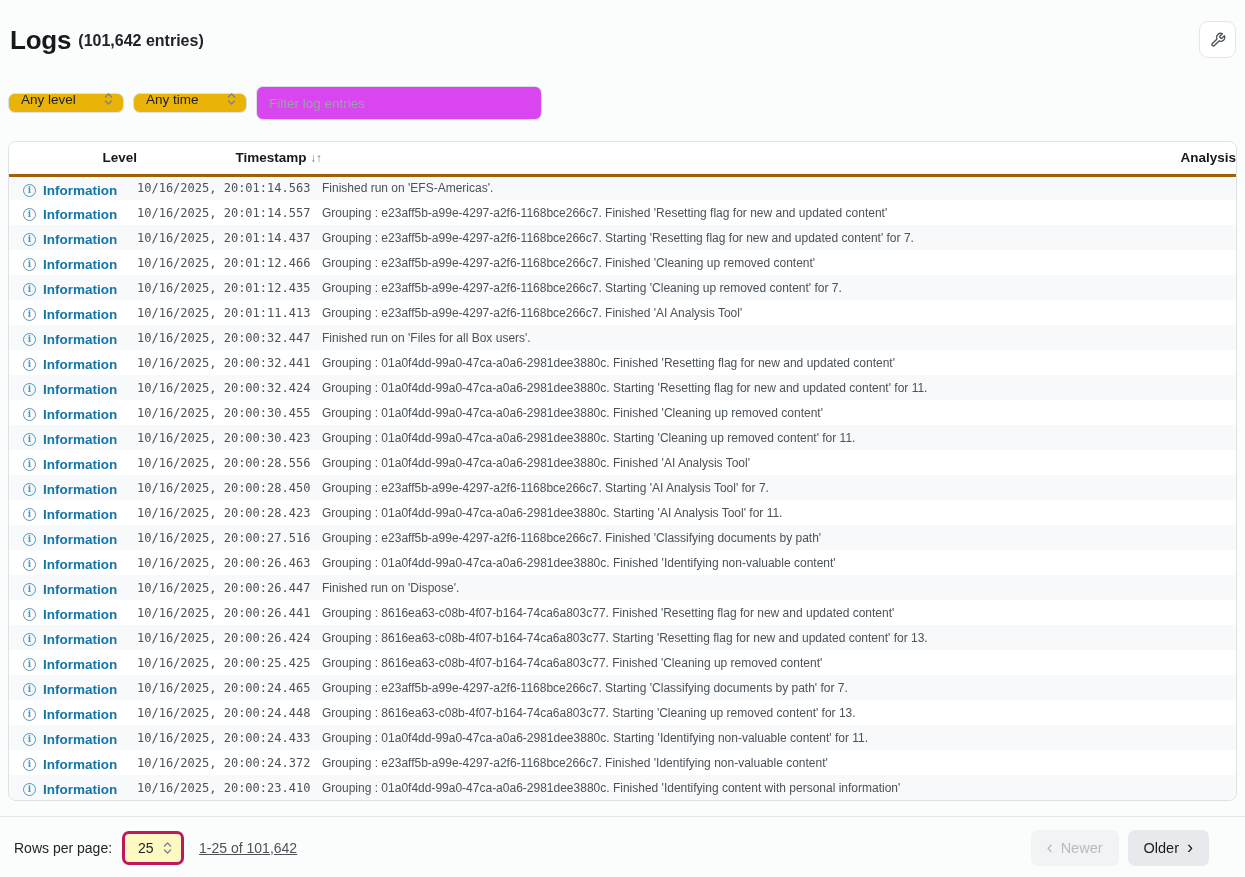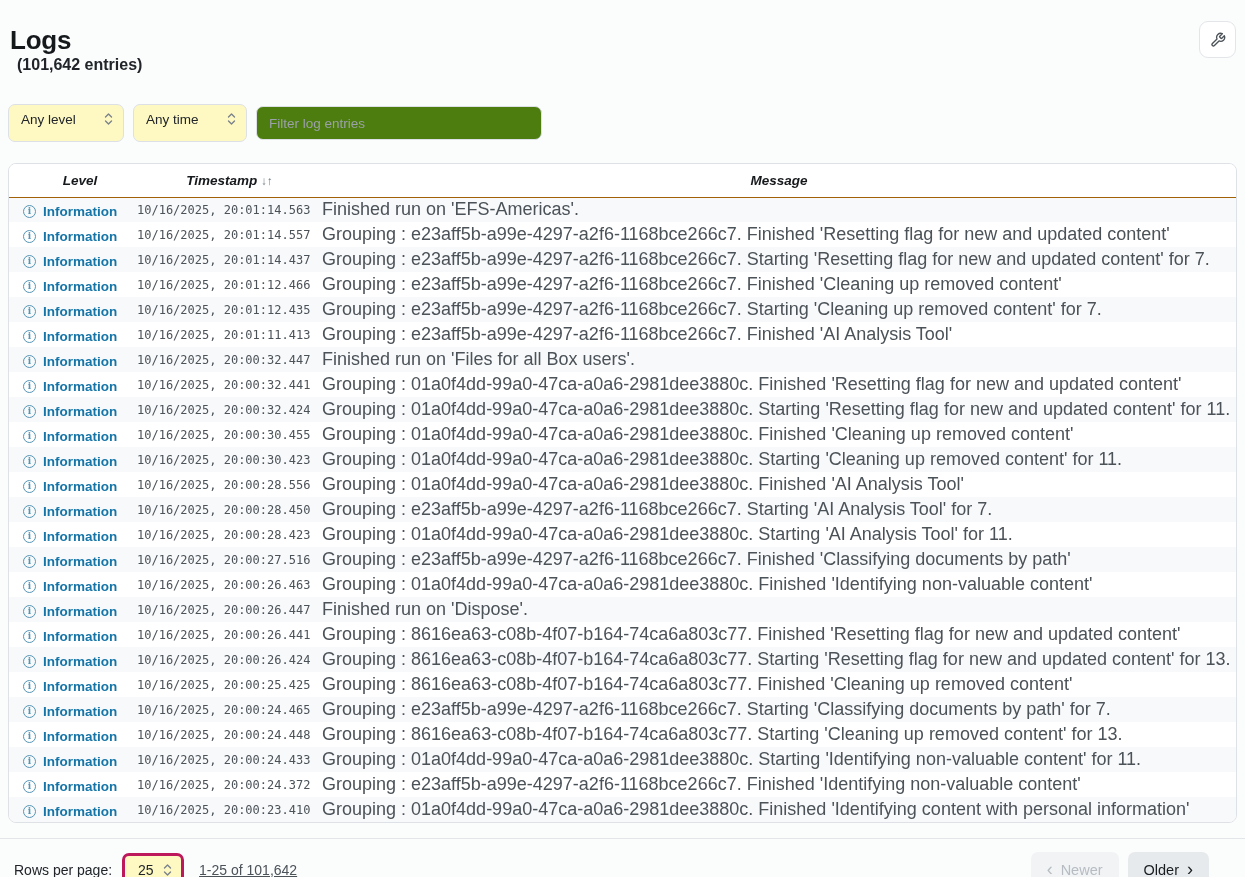--- a/index.html
+++ b/index.html
@@ -7,80 +7,80 @@
   body {
     font-family: "Liberation Sans", sans-serif;
     background: #fbfcfc;
     color: #212529;
     position: relative;
     overflow: hidden;
   }
   .page { padding: 0 8px; }
 
   
-  .page-header { padding: 25px 2px 0 2px; display: flex; align-items: flex-start; flex-direction: column; }
+  .page-header { padding: 25px 2px 0 2px; display: flex; align-items: center; }
   .page-title { font-size: 26px; font-weight: 700; color: #16191c; letter-spacing: -0.2px; }
   .entry-count { font-size: 16px; font-weight: 700; color: #212529; margin-left: 7px; }
   .wrench-btn {
     position: absolute; top: 21px; right: 9px;
     width: 37px; height: 37px;
     background: #fff; border: 1px solid #e3e6e9; border-radius: 9px;
     display: flex; align-items: center; justify-content: center;
     cursor: pointer;
   }
   .wrench-btn svg { display: block; }
 
   
   .filters { margin-top: 30px; display: flex; gap: 9px; align-items: center; }
   .select-box {
-    height: 38px; background: #fef9c3; border: 1px solid #dde1e5; border-radius: 7px;
+    height: 20px; background: #eab308; border: 1px solid #dde1e5; border-radius: 7px;
     display: flex; align-items: center; justify-content: space-between;
     padding: 0 10px 8px 12px; font-size: 13.5px; color: #212529; cursor: pointer;
   }
   .select-level { width: 116px; }
   .select-time  { width: 114px; }
   .updown { display: flex; flex-direction: column; align-items: center; line-height: 0; color: #7a828a; }
   .updown svg { display: block; }
   .filter-input {
-    width: 286px; height: 34px; background: #4d7c0f; border: 1px solid #dde1e5; border-radius: 7px;
+    width: 286px; height: 34px; background: #d946ef; border: 1px solid #dde1e5; border-radius: 7px;
     padding: 0 12px; font-size: 13.5px; font-family: "Liberation Sans", sans-serif; color: #212529;
   }
   .filter-input::placeholder { color: #9aa1a8; }
 
   
   .table-card {
     margin-top: 21px; background: #fff;
     border: 1px solid #dee2e6; border-radius: 8px;
     overflow: hidden;
   }
   table { width: 100%; border-collapse: collapse; table-layout: fixed; }
   col.col-level { width: 128px; }
   col.col-ts { width: 185px; }
   thead th {
-    text-align: center; font-size: 13.5px; font-weight: 700; color: #16191c;
-    height: 33px; border-bottom: 1px solid #a16207; background: #fff;
-    vertical-align: middle; white-space: nowrap; font-style: italic;
+    text-align: right; font-size: 13.5px; font-weight: 700; color: #16191c;
+    height: 33px; border-bottom: 3px solid #a16207; background: #fff;
+    vertical-align: middle; white-space: nowrap;
   }
   th.th-level { padding-left: 14px; }
   .sort-icon { color: #6c757d; font-weight: 400; font-size: 11.5px; margin-left: 4px; }
   tbody tr { height: 25px; }
   tbody tr:nth-child(odd) { background: #f8f9fa; }
   tbody tr:nth-child(even) { background: #ffffff; }
   td { vertical-align: middle; white-space: nowrap; overflow: hidden; }
   td.td-level { padding-left: 14px; }
   .level-cell { display: inline-flex; align-items: center; gap: 7px; }
   .info-icon {
     width: 13px; height: 13px; border: 1.4px solid #5695b5; border-radius: 50%;
     color: #5695b5; font-size: 9px; font-weight: 700; font-family: "DejaVu Serif", serif;
     display: inline-flex; align-items: center; justify-content: center; line-height: 1;
     flex: 0 0 auto;
   }
   .level-label { color: #1575a8; font-size: 13.5px; font-weight: 700; }
   .ts-cell { font-family: "DejaVu Sans Mono", monospace; font-size: 12px; color: #4b5258; margin-top: 19px; }
-  .msg-cell { font-size: 18px; color: #4b5258; }
+  .msg-cell { font-size: 12px; color: #4b5258; }
 
   
   .footer-divider { border: none; border-top: 1px solid #e3e6e9; margin-top: 15px; }
   .pagination {
     display: flex; align-items: center;
     padding: 13px 36px 0 14px;
   }
   .rpp-label { font-size: 14px; color: #212529; }
   .rpp-select {
     margin-left: 10px; width: 62px; height: 34px;
@@ -144,21 +144,21 @@
     <table>
       <colgroup>
           <col class="col-level">
           <col class="col-ts">
           <col>
         </colgroup>
       <thead>
         <tr>
           <th class="th-level">Level</th>
           <th><span>Timestamp</span><span class="sort-icon">↓↑</span></th>
-          <th>Message</th>
+          <th>Analysis</th>
         </tr>
       </thead>
       <tbody id="log-tbody">
   <tr>
     <td class="td-level">
       <span class="level-cell">
         <span class="info-icon">i</span>
         <span class="level-label">Information</span>
       </span>
     </td>

